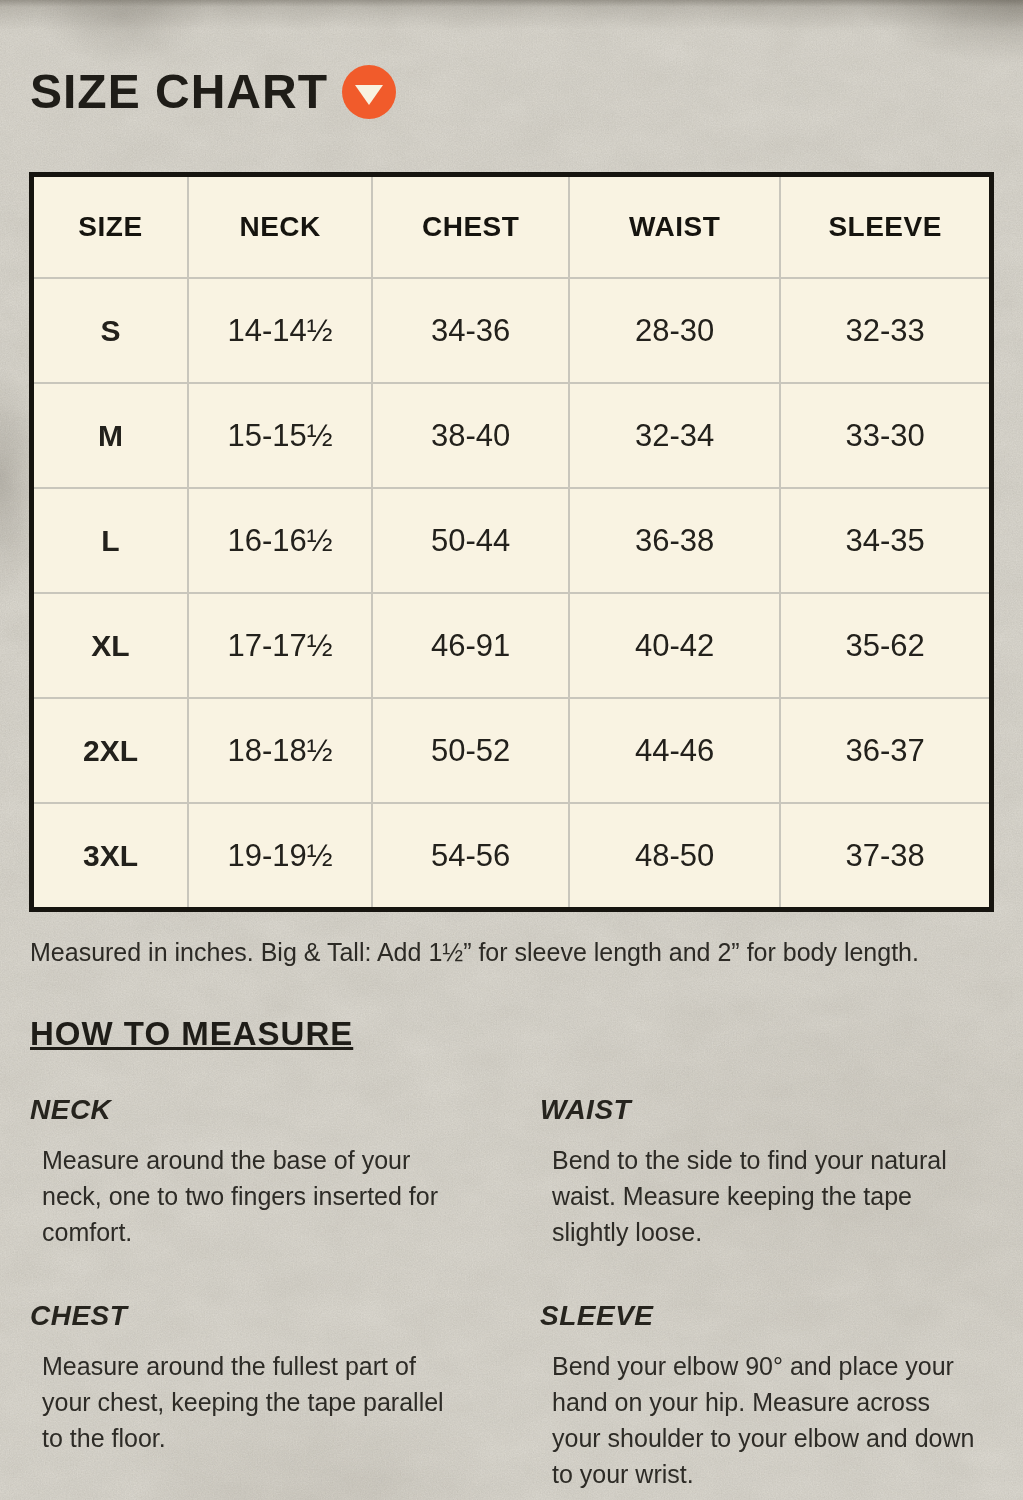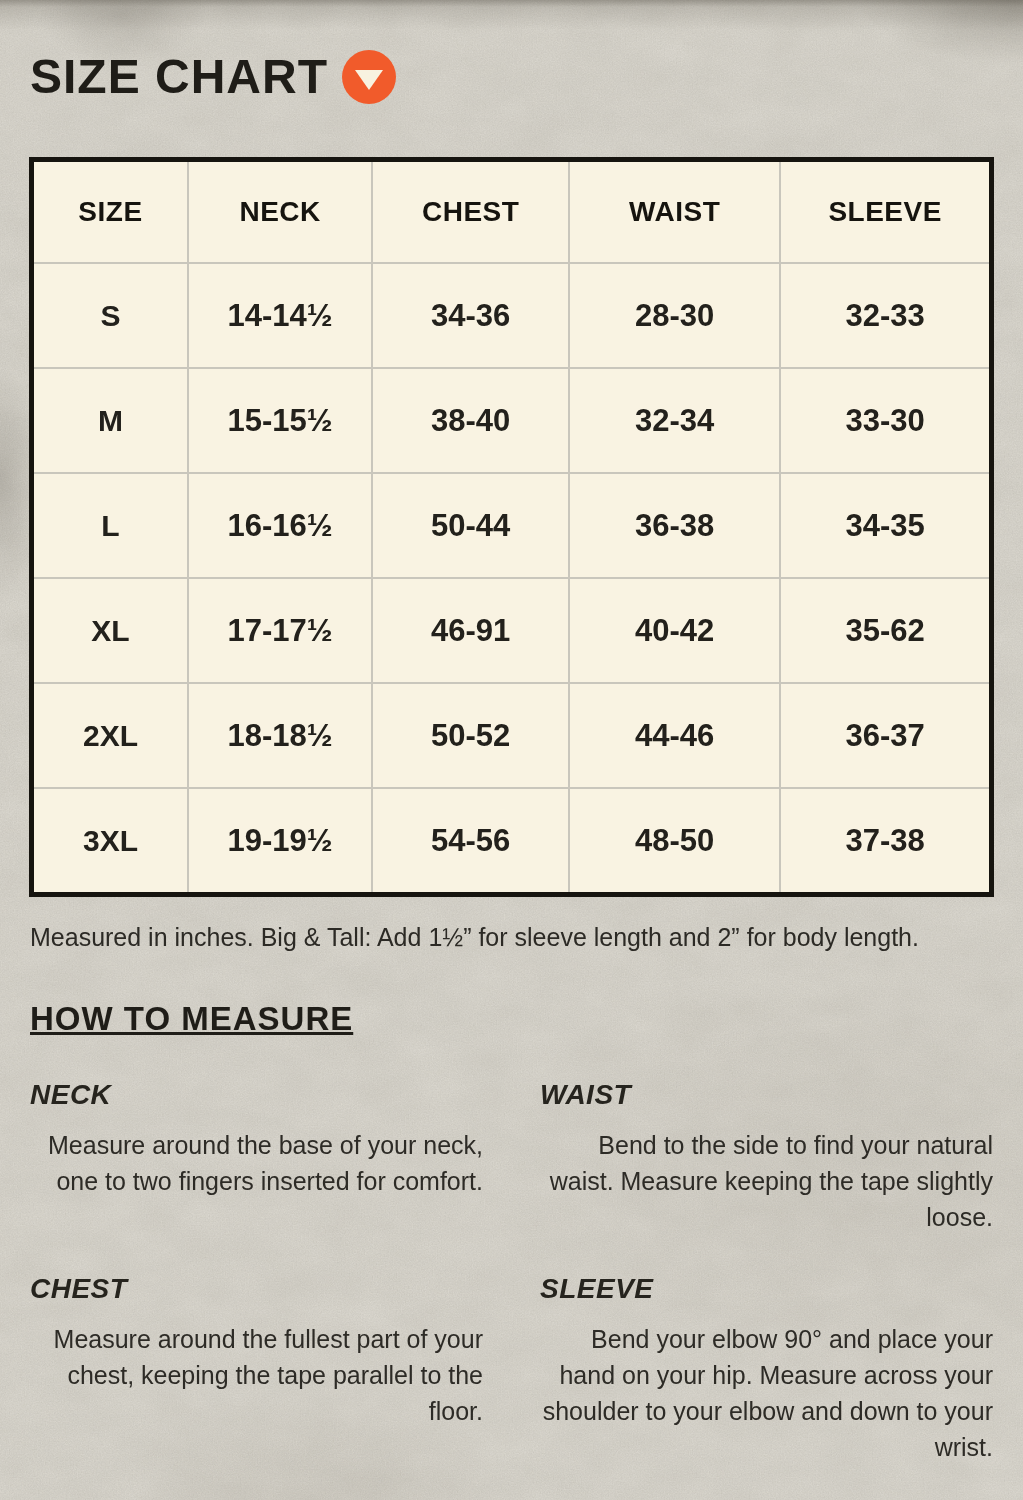--- a/index.html
+++ b/index.html
@@ -18,21 +18,21 @@
       radial-gradient(ellipse 220px 90px at 99% 0%, rgba(72,67,57,0.30), rgba(72,67,57,0) 70%),
       radial-gradient(ellipse 120px 70px at 12% 1%, rgba(72,67,57,0.18), rgba(72,67,57,0) 70%),
       radial-gradient(ellipse 60px 150px at 0% 32%, rgba(72,67,57,0.22), rgba(72,67,57,0) 75%),
       radial-gradient(ellipse 300px 160px at 30% 100%, rgba(120,112,98,0.10), rgba(120,112,98,0) 70%),
       radial-gradient(ellipse 500px 300px at 85% 78%, rgba(120,112,98,0.08), rgba(120,112,98,0) 75%);
   }
   .texture-svg{position:absolute;inset:0;z-index:1;pointer-events:none;}
   .content{position:relative;z-index:2;}
 
   
-  .header{padding:43px 30px 0 30px;display:flex;align-items:center;}
+  .header{padding:58px 30px 0 30px;display:flex;align-items:center;}
   .page-title{
     font-size:48px;font-weight:900;letter-spacing:1px;
     color:#1f1d18;line-height:68px;
   }
   .badge{
     width:54px;height:54px;border-radius:50%;
     background:#f15b2b;
     margin-left:14px;
     display:flex;align-items:center;justify-content:center;
   }
@@ -57,21 +57,21 @@
     border:2px solid #c9c6bc;
     text-align:center;vertical-align:middle;
     padding:0;
   }
   .size-table th{
     height:100px;
     font-size:28px;font-weight:900;letter-spacing:0.5px;color:#16140f;
   }
   .size-table td{
     height:103px;
-    font-size:31px;font-weight:700;color:#23211c;
+    font-size:31px;font-weight:400;color:#23211c;
   }
   .size-table td.size-cell{font-weight:900;font-size:30px;}
 
   
   .note{
     margin:24px 30px 0 30px;
     font-size:25px;line-height:32px;color:#2c2a25;
   }
 
   
@@ -87,23 +87,22 @@
     grid-template-columns:453px 453px;
     column-gap:57px;
     row-gap:34px;
   }
   .measure-label{
     font-size:28px;font-weight:900;font-style:italic;
     letter-spacing:0.5px;color:#26241e;line-height:40px;
     margin:0 0 12px 0;
   }
   .measure-text{
-    font-size:25px;line-height:36px;color:#2d2b26;margin:0;
+    font-size:25px;line-height:36px;color:#2d2b26;margin:12px;
     max-width:462px;
-    text-align:right;
   }
 </style>
 </head>
 <body>
 
 <svg class="texture-svg" width="1023" height="1500">
   <defs>
     <filter id="grainFine" x="0" y="0" width="100%" height="100%">
       <feTurbulence type="fractalNoise" baseFrequency="0.75" numOctaves="2" seed="11" stitchTiles="stitch"></feTurbulence>
       <feColorMatrix type="matrix" values="0 0 0 0 0.18  0 0 0 0 0.17  0 0 0 0 0.14  0.45 0.45 0.45 0 0"></feColorMatrix>

